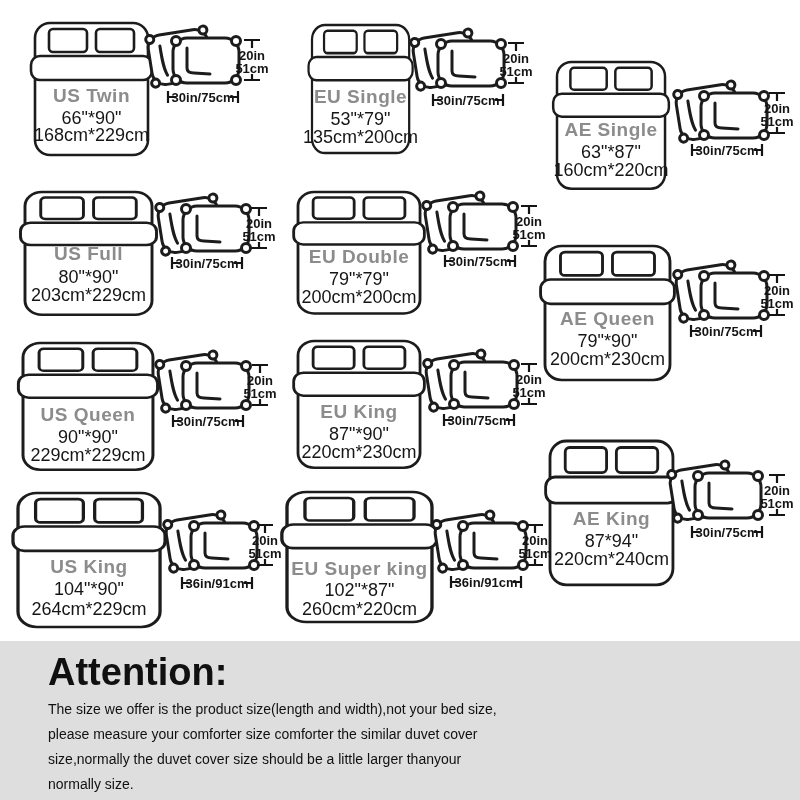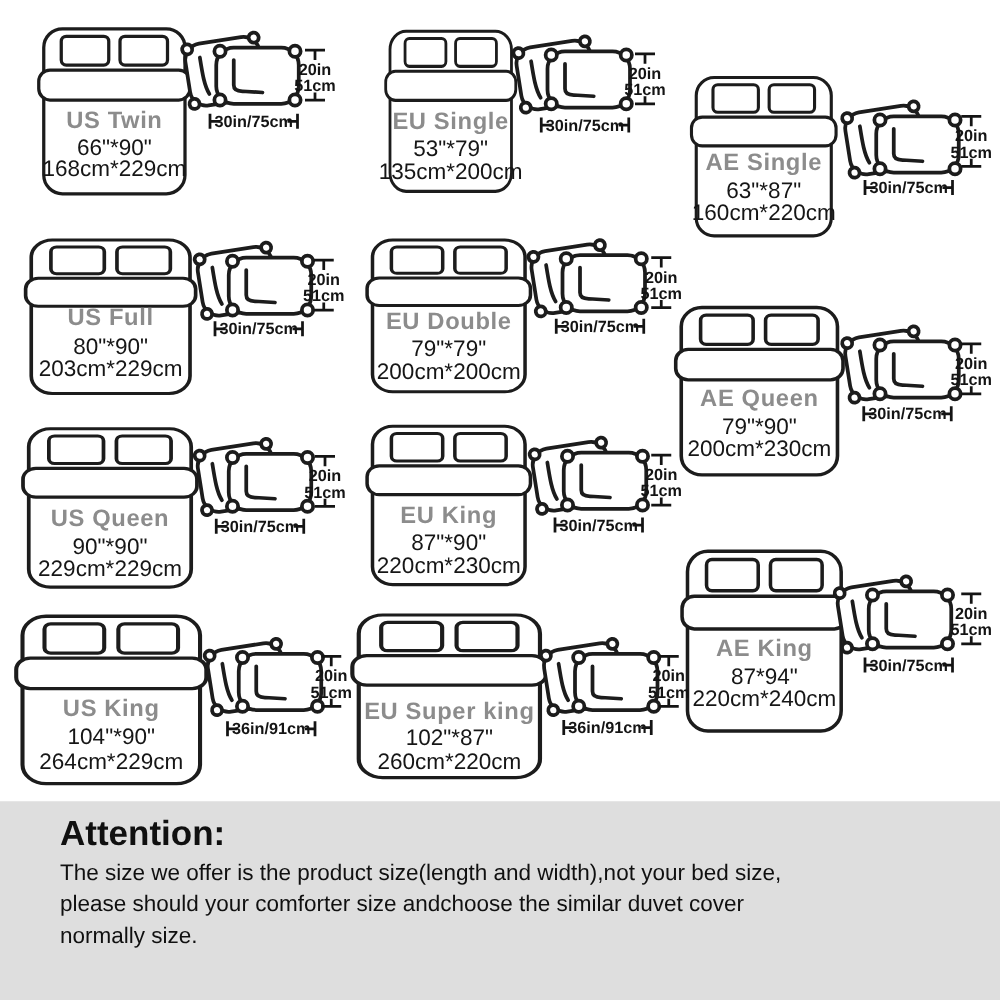--- a/index.html
+++ b/index.html
@@ -7,22 +7,22 @@
   .stage{position:relative;width:800px;height:800px;background:#fff;overflow:hidden;}
   svg.scene{position:absolute;left:0;top:0;}
   .st{fill:#fff;stroke:#1c1c1c;stroke-width:2.6;}
   .st3{fill:#fff;stroke:#1c1c1c;stroke-width:3;}
   .ln{fill:none;stroke:#1c1c1c;stroke-width:3;stroke-linecap:round;}
   .dim{fill:none;stroke:#141414;stroke-width:2.2;}
   .dimt{font-weight:bold;font-size:13px;fill:#141414;text-anchor:middle;}
   .bedname{font-weight:bold;font-size:19px;fill:#8c8c8c;text-anchor:middle;letter-spacing:.5px;}
   .bedsize{font-size:18px;fill:#161616;text-anchor:middle;}
   .panel{position:absolute;left:0;top:641px;width:800px;height:159px;background:#dedede;}
-  .panel-title{margin:10px 0 3px 48px;font-size:28px;font-weight:bold;color:#101010;}
-  .panel-line{margin:0 0 0 48px;font-size:18px;line-height:25px;color:#101010;white-space:nowrap;}
+  .panel-title{margin:10px 0 3px 48px;font-size:38px;font-weight:bold;color:#101010;}
+  .panel-line{margin:0 0 0 48px;font-size:14px;line-height:25px;color:#101010;white-space:nowrap;}
 </style>
 </head>
 <body>
 
 <div class="stage">
 <svg class="scene" width="800" height="800" viewBox="0 0 800 800">
   <defs>
     <g id="bed-shape">
       <rect class="st" x="0" y="0" width="113" height="132" rx="15"></rect>
       <rect class="st" x="14" y="6" width="38" height="23" rx="4"></rect>
@@ -230,16 +230,17 @@
     <g transform="translate(486,582)">
       <path class="dim" d="M-35,-6V6M-35,0H-27M27,0H35M35,-6V6"></path>
       <text class="dimt" x="0" y="4.5">36in/91cm</text>
     </g>
   </g>
 </svg>
 
   <div class="panel">
     <div class="panel-title">Attention:</div>
     <div class="panel-line">The size we offer is the product size(length and width),not your bed size,</div>
-    <div class="panel-line">please should your comforter size andchoose the similar duvet cover</div>
+    <div class="panel-line">please measure your comforter size comforter the similar duvet cover</div>
+    <div class="panel-line">size,normally the duvet cover size should be a little larger thanyour</div>
     <div class="panel-line">normally size.</div>
   </div>
 </div>
 
 </body></html>

